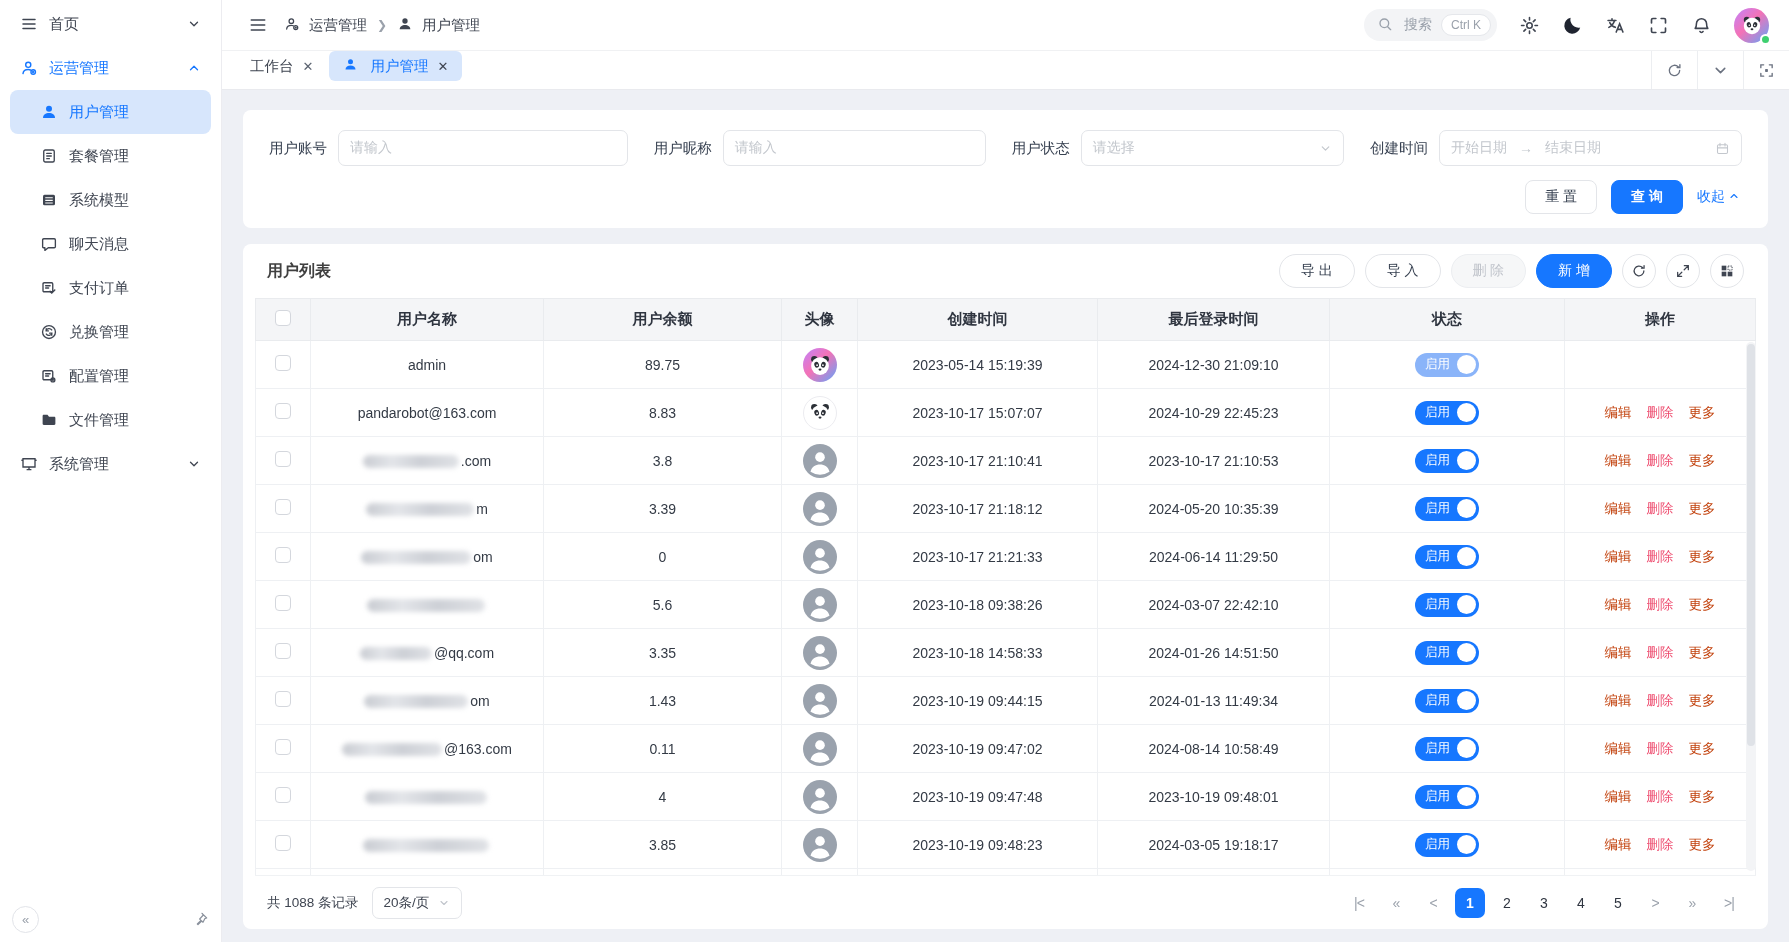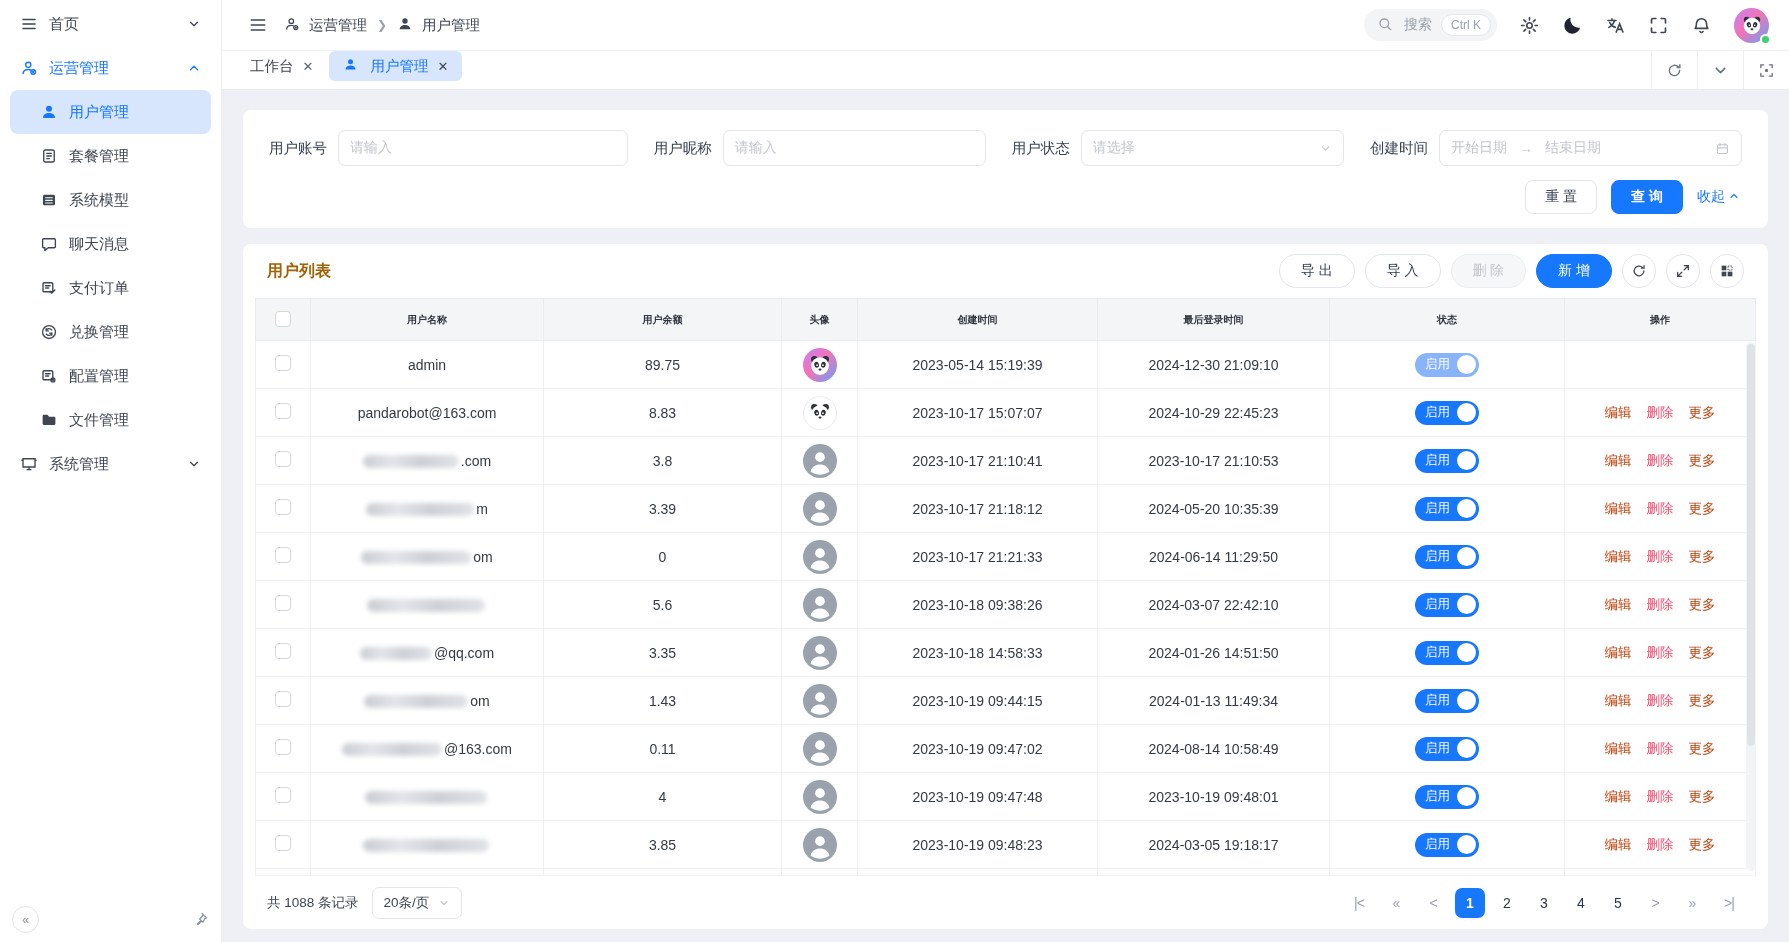--- a/index.html
+++ b/index.html
@@ -70,31 +70,31 @@
   .dr-arrow { color:#c3c7cd; margin:0 4px; }
   .filter-actions { display:flex; justify-content:flex-end; align-items:center; gap:14px; margin-top:14px; }
   .btn { height:34px; padding:0 19px; border-radius:8px; font-size:14px; display:flex; align-items:center; justify-content:center; border:1px solid #e3e5e9; background:#fff; color:#374151; cursor:pointer; }
   .btn-primary { background:#1677ff; border-color:#1677ff; color:#fff;font-weight:bold; }
   .link-collapse { color:#1677ff; display:flex; align-items:center; gap:3px; cursor:pointer; }
   .link-collapse .chev svg { width:12px; height:12px; }
 
   
   .table-card { margin-top:16px; margin-bottom:13px; flex:1; display:flex; flex-direction:column; min-height:0; padding:0 12px; }
   .tc-head { height:54px; display:flex; align-items:center; padding:0 12px; }
-  .tc-title { font-size:16px; font-weight:bold; color:#a16207; }
+  .tc-title { font-size:16px; font-weight:bold; color:#404040; }
   .tc-toolbar { margin-left:auto; display:flex; align-items:center; gap:10px; }
   .pill-btn { height:34px; padding:0 21px; border-radius:999px; border:1px solid #e3e5e9; background:#fff; font-size:14px; color:#374151; display:flex; align-items:center; cursor:pointer; }
   .pill-btn.disabled { background:#f6f7f8; color:#c0c4cb; border-color:#eceef1; cursor:default;font-family:Liberation Serif, serif; }
   .pill-btn.primary { background:#1677ff; border-color:#1677ff; color:#fff; }
   .circle-btn { width:34px; height:34px; border-radius:50%; border:1px solid #e3e5e9; background:#fff; color:#3f4551; display:flex; align-items:center; justify-content:center; cursor:pointer; }
   .circle-btn svg { width:16px; height:16px; }
 
   .tbl-wrap { flex:1; overflow:hidden; position:relative; }
   table.tbl { width:100%; border-collapse:collapse; table-layout:fixed; }
-  .tbl th { height:42px; background:#f4f5f7; font-weight:bold; font-size:10px; color:#2f3540; border:1px solid #e9ebee; text-align:center; }
+  .tbl th { height:42px; background:#f4f5f7; font-weight:bold; font-size:15px; color:#2f3540; border:1px solid #e9ebee; text-align:center; }
   .tbl td { height:48px; text-align:center; font-size:14px; color:#333a45; border:1px solid #eef0f3; }
   .cbx { width:16px; height:16px; border:1px solid #d4d7dd; border-radius:4px; display:inline-block; background:#fff; cursor:pointer; }
   .mask { display:inline-block; height:13px; border-radius:7px; background:linear-gradient(90deg,#c9ccd2,#e3e5e9 30%,#cdd0d6 60%,#e0e2e6); filter:blur(2.5px); vertical-align:middle; }
   .msfx { vertical-align:middle; margin-left:2px; }
   .av { width:34px; height:34px; border-radius:50%; margin:0 auto; display:flex; align-items:center; justify-content:center; }
   .av svg { width:26px; height:26px; }
   .av.panda-color { background:linear-gradient(135deg,#c084fc 0%,#f472b6 45%,#60a5fa 100%); }
   .av.panda-face { background:#fff; border:1px solid #ececf0; }
   .av.gray svg { width:34px; height:34px; }
   .switch { display:inline-flex; align-items:center; gap:7px; background:#1677ff; border-radius:999px; height:24px; padding:0 3px 0 10px; color:#fff; font-size:12.5px; cursor:pointer; }

